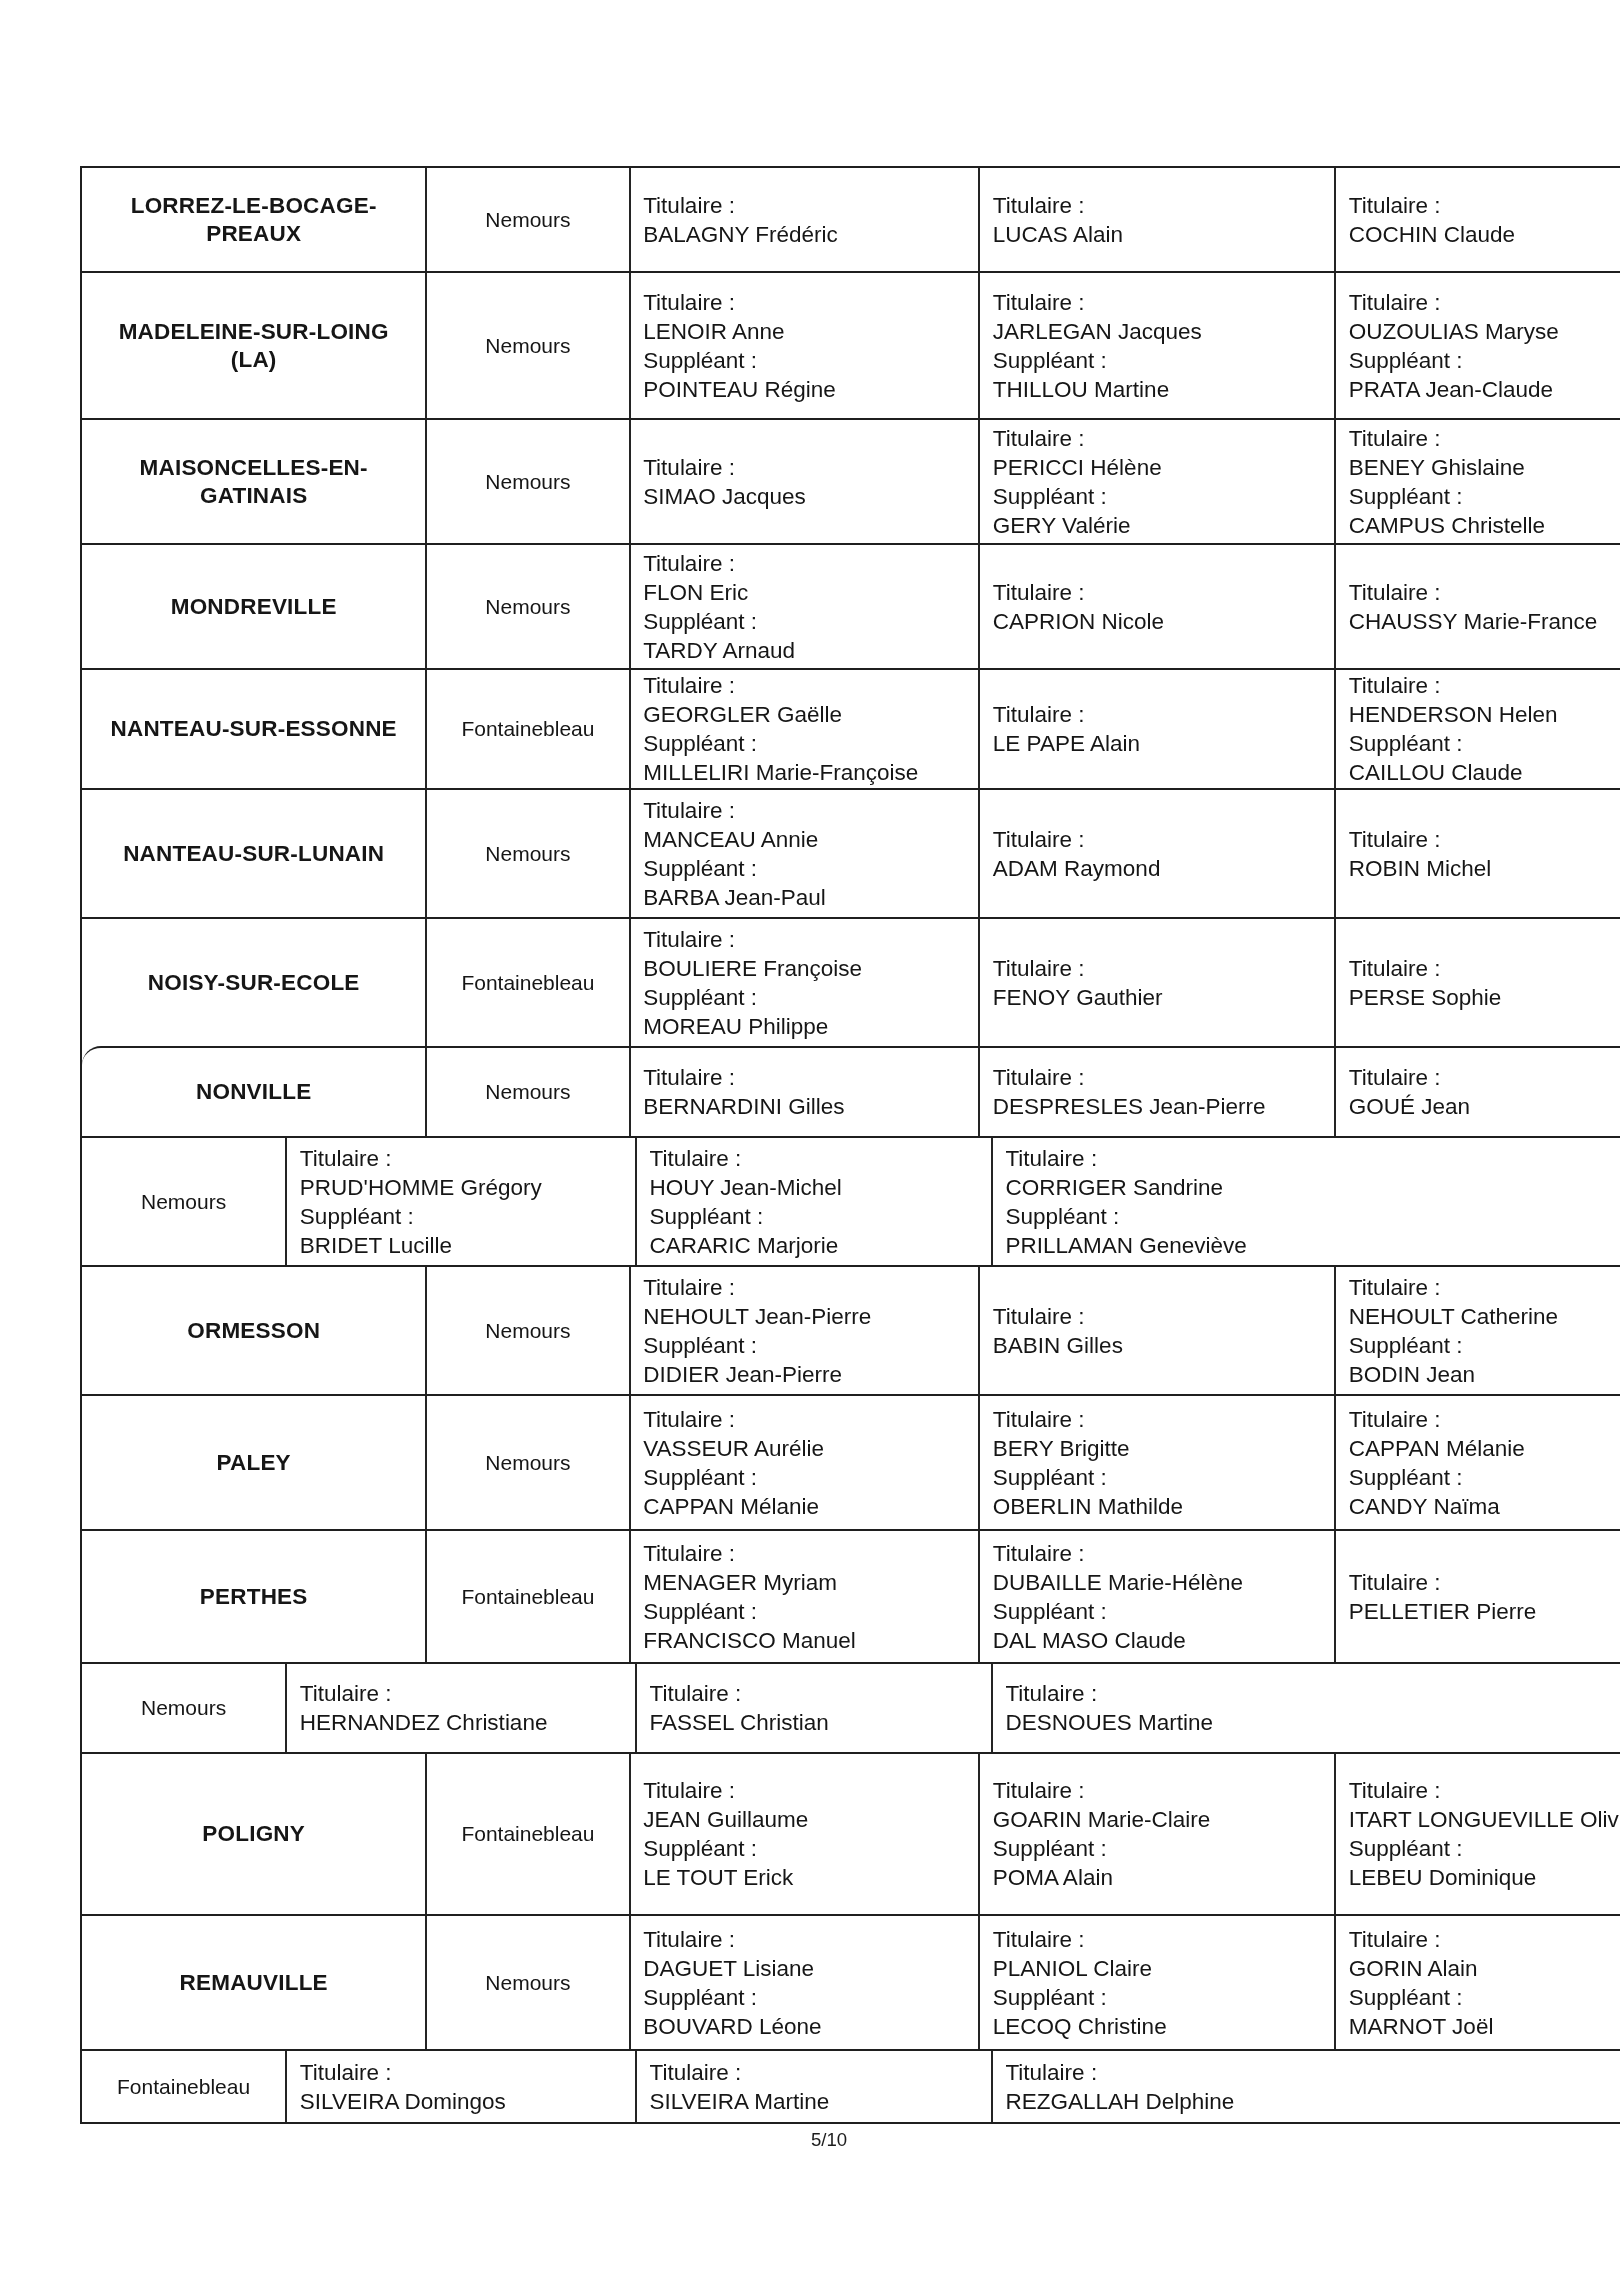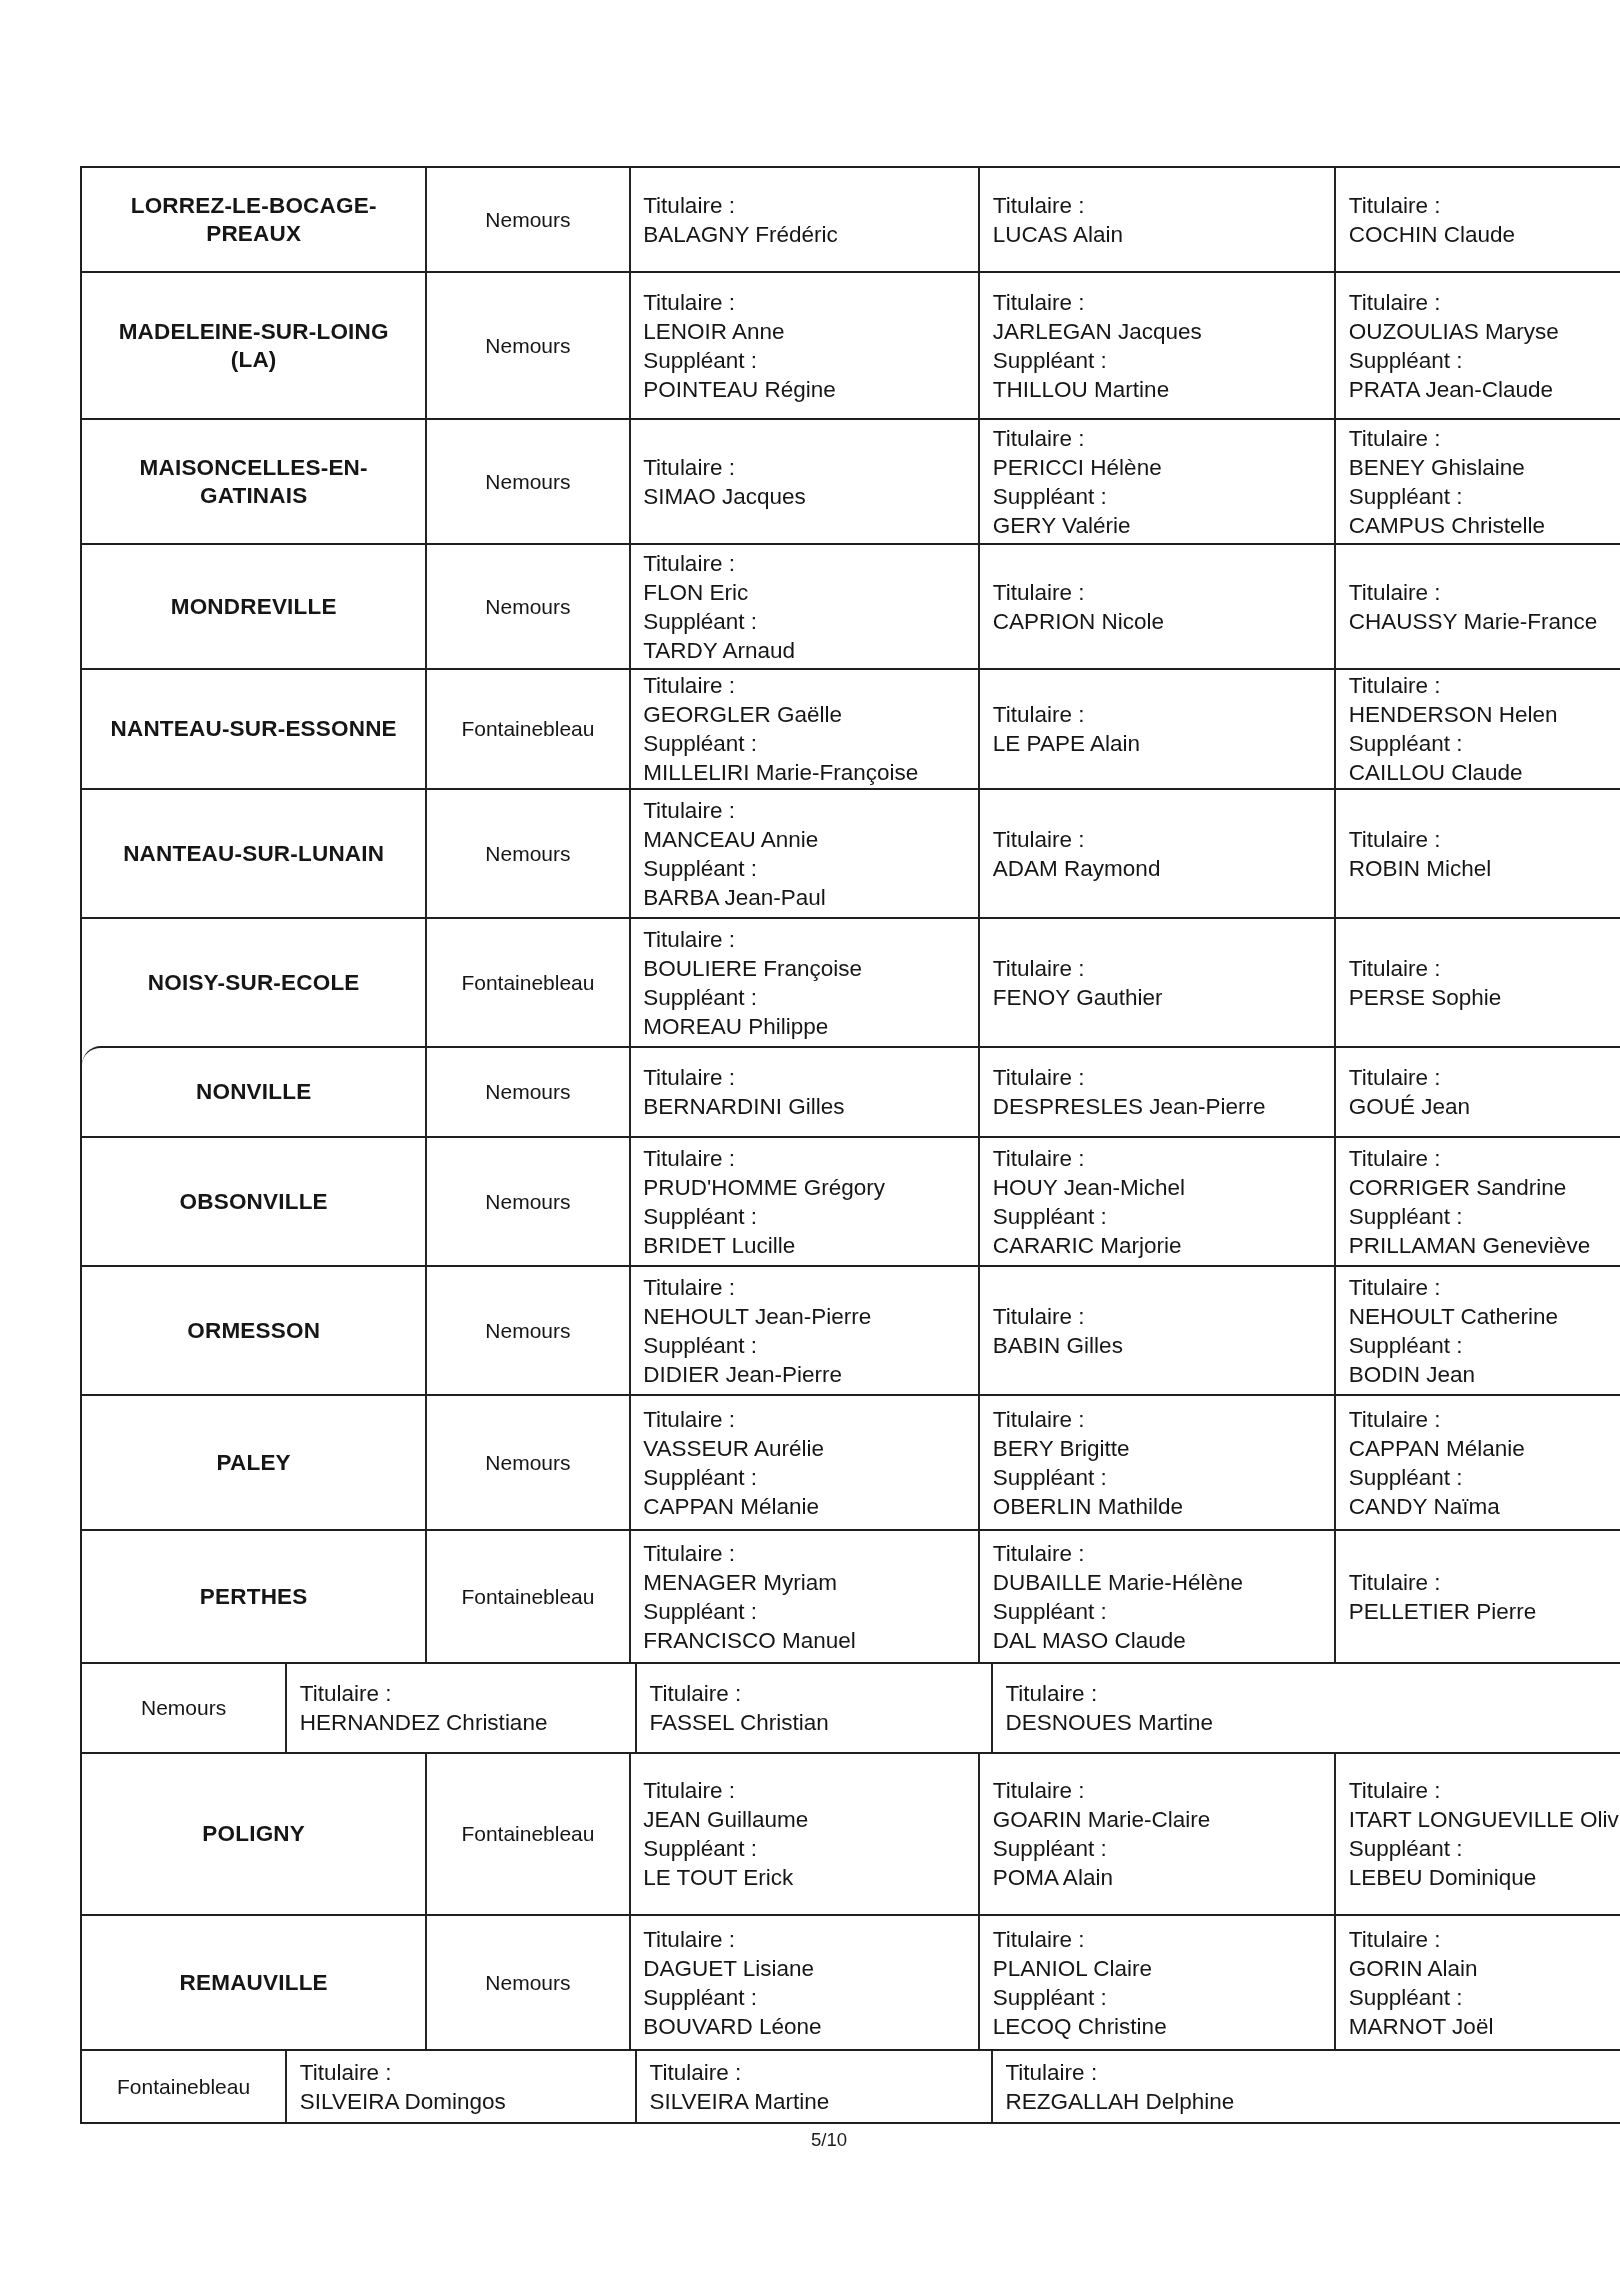--- a/index.html
+++ b/index.html
@@ -261,21 +261,20 @@
           <div class="line name">DESPRESLES Jean-Pierre</div>
         </div>
 
   <div class="cell member m3">
           <div class="line role">Titulaire :</div>
           <div class="line name">GOUÉ Jean</div>
         </div>
 </div>
 
   <div class="t-row" style="height: 129px;">
-    <div class="cell commune">OBSONVILLE</div>
     <div class="cell canton">Nemours</div>
 
   <div class="cell member m1">
           <div class="line role">Titulaire :</div>
           <div class="line name">PRUD'HOMME Grégory</div>
           <div class="line role">Suppléant :</div>
           <div class="line name">BRIDET Lucille</div>
         </div>
 
   <div class="cell member m2">

